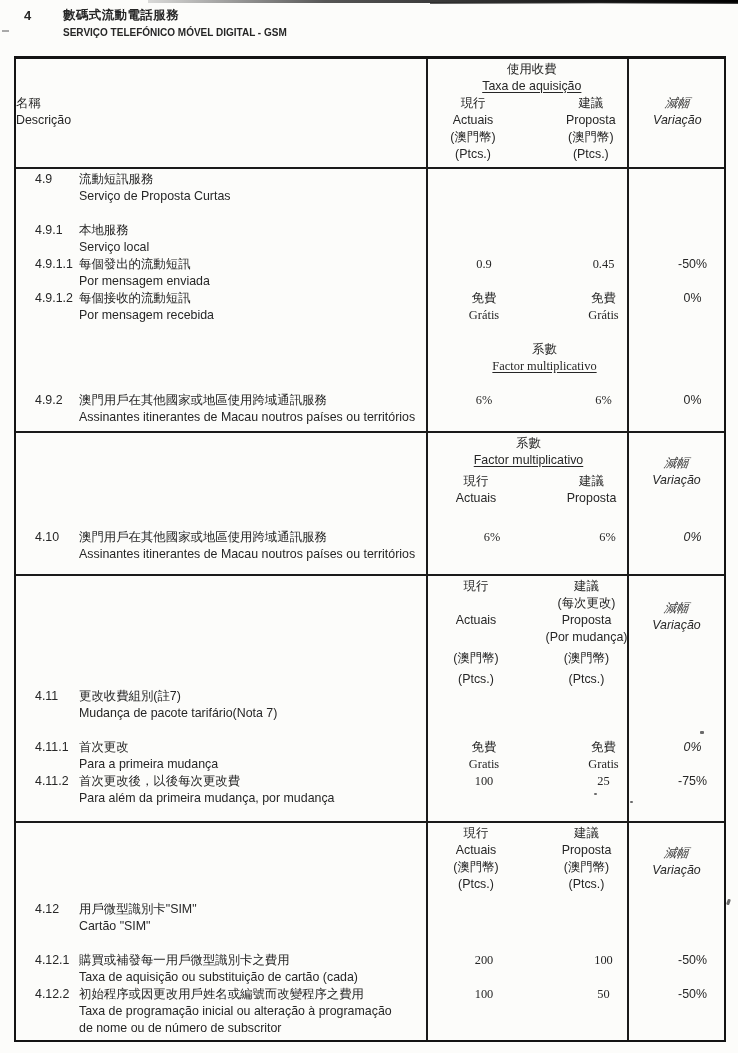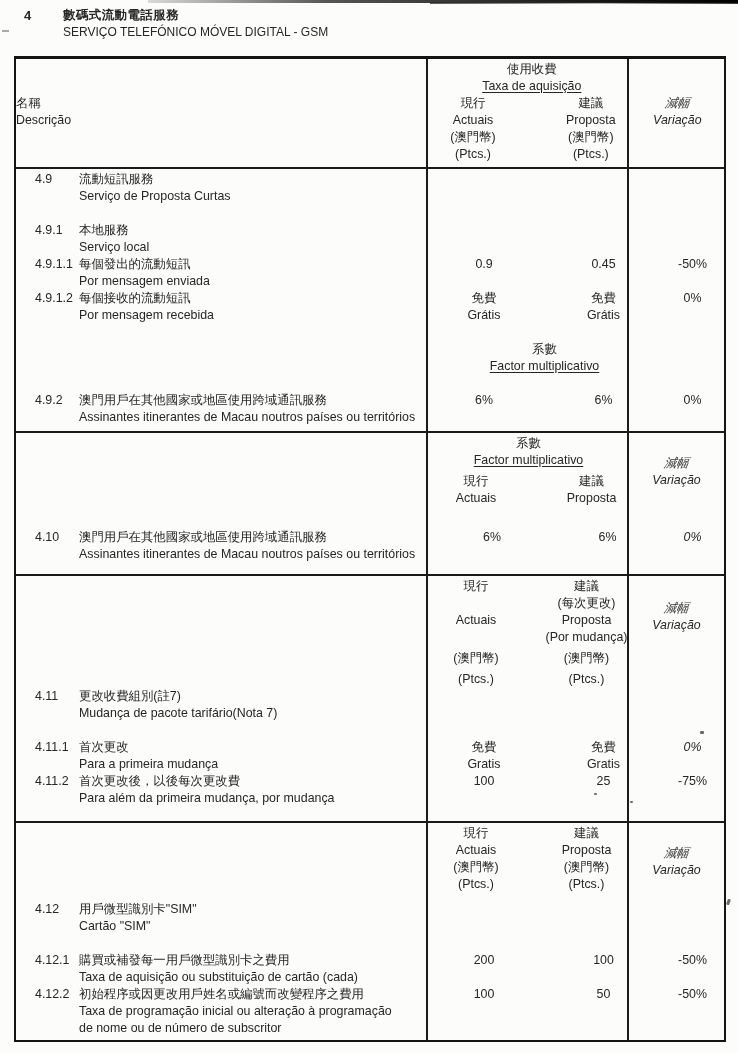--- a/index.html
+++ b/index.html
@@ -11,36 +11,36 @@
            background:linear-gradient(90deg,rgba(80,80,80,.2),rgba(45,45,45,.8) 30%,#1c1c1c 70%,#000 100%);}
   .streak2{position:absolute;left:430px;top:2px;width:308px;height:2px;
            background:linear-gradient(90deg,rgba(40,40,40,.75),rgba(60,60,60,.35) 55%,rgba(10,10,10,.8));}
   .dash{position:absolute;left:2px;top:30px;width:7px;height:2px;background:#a9a9a9;}
   .speck{position:absolute;background:#6a6a6a;border-radius:1px;}
 
   
   .doc-num{position:absolute;left:24px;top:8px;font-weight:bold;font-size:13px;}
   .doc-title{position:absolute;left:63px;top:7px;line-height:17px;}
   .t-zh{font-weight:bold;letter-spacing:.5px;}
-  .t-pt{font-weight:normal;font-size:12px;}
+  .t-pt{font-weight:bold;font-size:10px;}
 
   
   .ttable{position:absolute;left:14px;top:56px;width:712px;height:986px;box-sizing:border-box;
           border:2px solid #141414;border-top-width:3px;}
   .sec{position:relative;box-sizing:border-box;}
   .sec-b{border-top:2px solid #1a1a1a;}
   .vl{position:absolute;top:0;bottom:0;width:2px;background:#1b1b1b;}
   .vl1{left:410px;} .vl2{left:611px;}
 
   
   .r{display:flex;height:17px;line-height:17px;white-space:nowrap;margin-left:16px;}
   .cdesc{width:412px;display:flex;flex-shrink:0;}
   .cid{width:47px;padding-left:3px;flex-shrink:0;box-sizing:border-box;}
   .ct{flex:1;overflow:visible;}
-  .cmid{width:201px;display:flex;flex-shrink:0;}
+  .cmid{width:201px;display:flex;flex-shrink:0;font-family:Liberation Serif, serif;}
   .cmid.single{display:block;text-align:center;}
   .cc{width:80px;text-align:center;flex-shrink:0;}
   .cp{flex:1;text-align:center;padding-left:38px;box-sizing:border-box;}
   .cvar{width:95px;text-align:center;flex-shrink:0;}
 
   .ul{text-decoration:underline;text-underline-offset:2px;}
   .it{font-style:italic;}
   .itz{display:inline-block;font-style:italic;transform:skewX(-9deg);color:#3a3a3a;}
 
   

